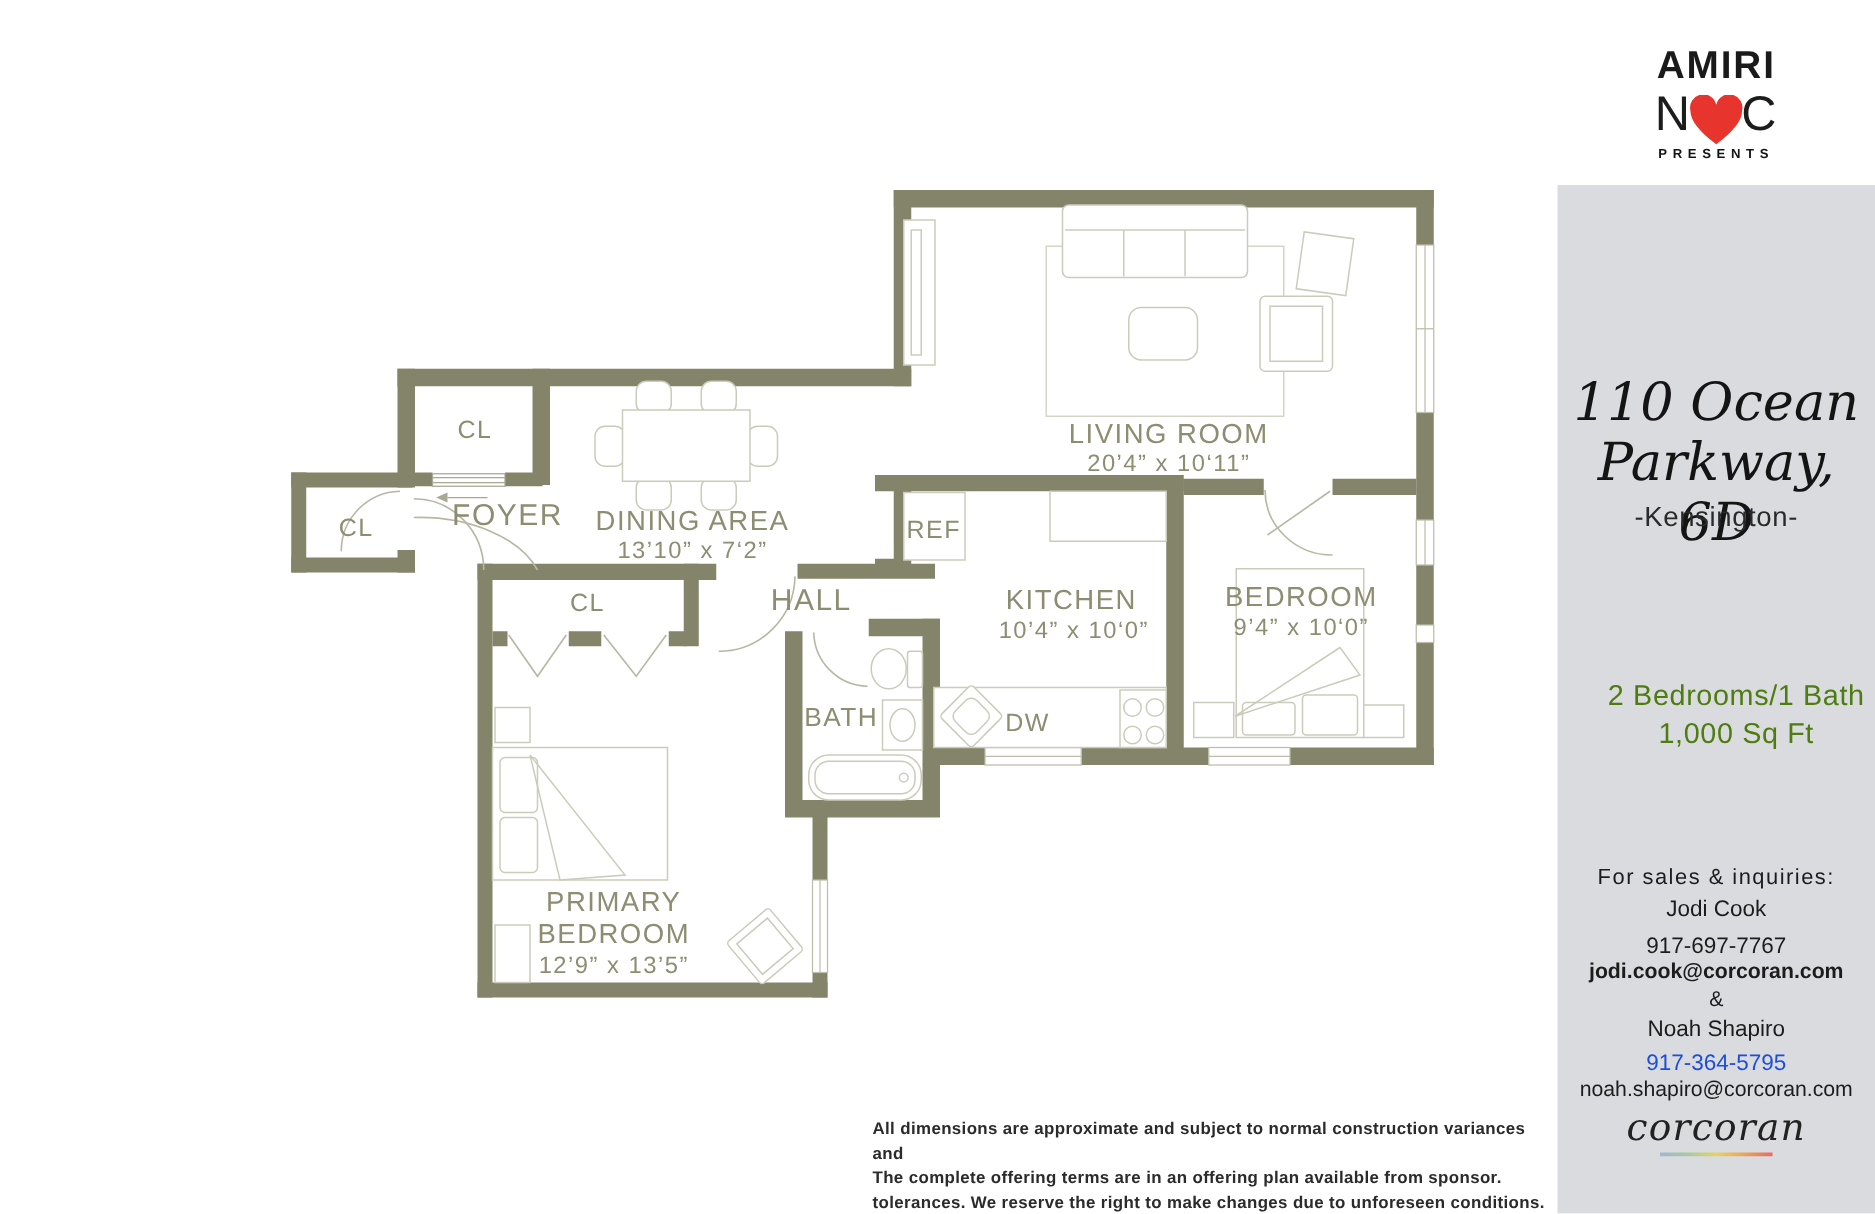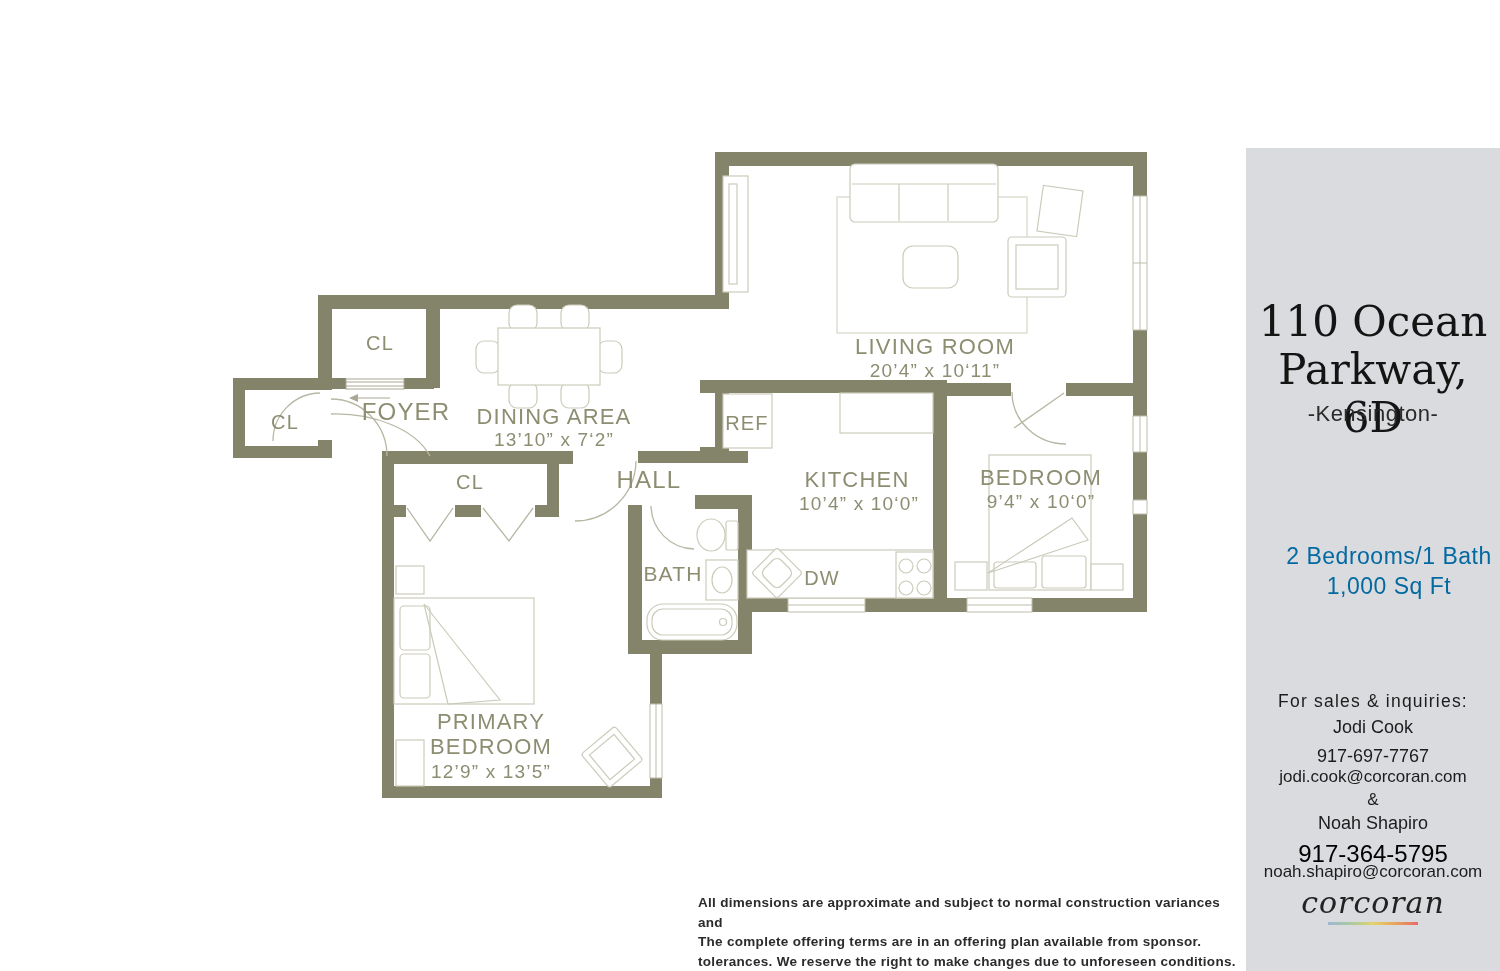--- a/index.html
+++ b/index.html
@@ -10,30 +10,30 @@
   .brand{position:absolute;left:1246px;top:34px;width:254px;text-align:center;color:#111;}
   .brand-name{font-size:31px;font-weight:800;letter-spacing:1.5px;color:#1a1a1a;}
   .brand-monogram{margin-top:0px;display:flex;align-items:center;justify-content:center;
                   font-size:39px;font-weight:400;color:#1c1c1c;letter-spacing:1px;}
   .brand-heart{width:46px;height:42px;margin:0 -3px;position:relative;top:5px;}
   .brand-presents{margin-top:3px;font-size:10.5px;font-weight:700;letter-spacing:4.5px;color:#141414;}
   
   .sidebar{position:absolute;left:1246px;top:148px;width:254px;height:823px;background:#dadbde;}
   .sidebar .abs{position:absolute;left:0;right:0;text-align:center;}
   .address{top:150px;font-family:"DejaVu Serif","Liberation Serif",serif;font-size:42px;
-           line-height:48px;color:#141414;}
+           line-height:48px;color:#141414;font-style:italic;}
   .neighborhood{top:253px;font-size:22px;letter-spacing:0.5px;color:#2a2a2a;}
-  .stats{top:393px;font-size:23px;line-height:30px;letter-spacing:0.5px;color:#0369a1;margin-left:32px;}
+  .stats{top:393px;font-size:23px;line-height:30px;letter-spacing:0.5px;color:#4d7c0f;margin-left:32px;}
   .contact-heading{top:543px;font-size:17.5px;letter-spacing:1.2px;color:#1c1c1c;}
   .agent1-name{top:569px;font-size:18px;color:#1c1c1c;}
   .agent1-phone{top:598px;font-size:18px;color:#1c1c1c;}
-  .agent1-email{top:619px;font-size:17px;color:#1c1c1c;}
+  .agent1-email{top:619px;font-size:17px;color:#1c1c1c;font-weight:bold;}
   .amp{top:642px;font-size:17px;color:#1c1c1c;}
   .agent2-name{top:665px;font-size:18px;color:#1c1c1c;}
-  .agent2-phone{top:692px;font-size:24px;color:#000000;}
+  .agent2-phone{top:692px;font-size:18px;color:#1d4ed8;}
   .agent2-email{top:714px;font-size:17px;color:#1c1c1c;}
   .corcoran{top:737px;font-family:"DejaVu Serif","Liberation Serif",serif;font-style:italic;
             font-size:30px;letter-spacing:1px;color:#222;}
   .corcoran-bar{position:absolute;top:774px;left:50%;margin-left:-45px;width:90px;height:3px;
     background:linear-gradient(90deg,#9db8d2 0%,#a8c9a1 25%,#e3d36b 50%,#e8a45c 75%,#e86a66 100%);}
   
   .disclaimer{position:absolute;right:262px;top:893px;width:540px;text-align:left;
               font-size:13.5px;font-weight:600;line-height:19.5px;letter-spacing:0.3px;color:#2b2b2b;}
 </style>
 </head>
@@ -221,20 +221,31 @@
       <text x="649" y="488" font-size="24">HALL</text>
       <text x="673" y="581" font-size="21">BATH</text>
       <text x="380" y="350" font-size="20">CL</text>
       <text x="285" y="429" font-size="20">CL</text>
       <text x="470" y="489" font-size="20">CL</text>
       <text x="747" y="430" font-size="20">REF</text>
       <text x="822" y="585" font-size="20">DW</text>
     </g>
   </svg>
 
+  <div class="brand">
+    <div class="brand-name">AMIRI</div>
+    <div class="brand-monogram">
+      <span>N</span>
+      <svg class="brand-heart" viewBox="0 0 40 36">
+        <path d="M20,34 C8,25 2,17.5 2,10.5 A8.4,8.4 0 0 1 20,6.5 A8.4,8.4 0 0 1 38,10.5 C38,17.5 32,25 20,34 Z" fill="#e7352e"></path>
+      </svg>
+      <span>C</span>
+    </div>
+    <div class="brand-presents">PRESENTS</div>
+  </div>
 
   <div class="sidebar">
     <div class="abs address">
       <div>110 Ocean</div>
       <div>Parkway, 6D</div>
     </div>
     <div class="abs neighborhood">-Kensington-</div>
     <div class="abs stats">
       <div>2 Bedrooms/1 Bath</div>
       <div>1,000 Sq Ft</div>

